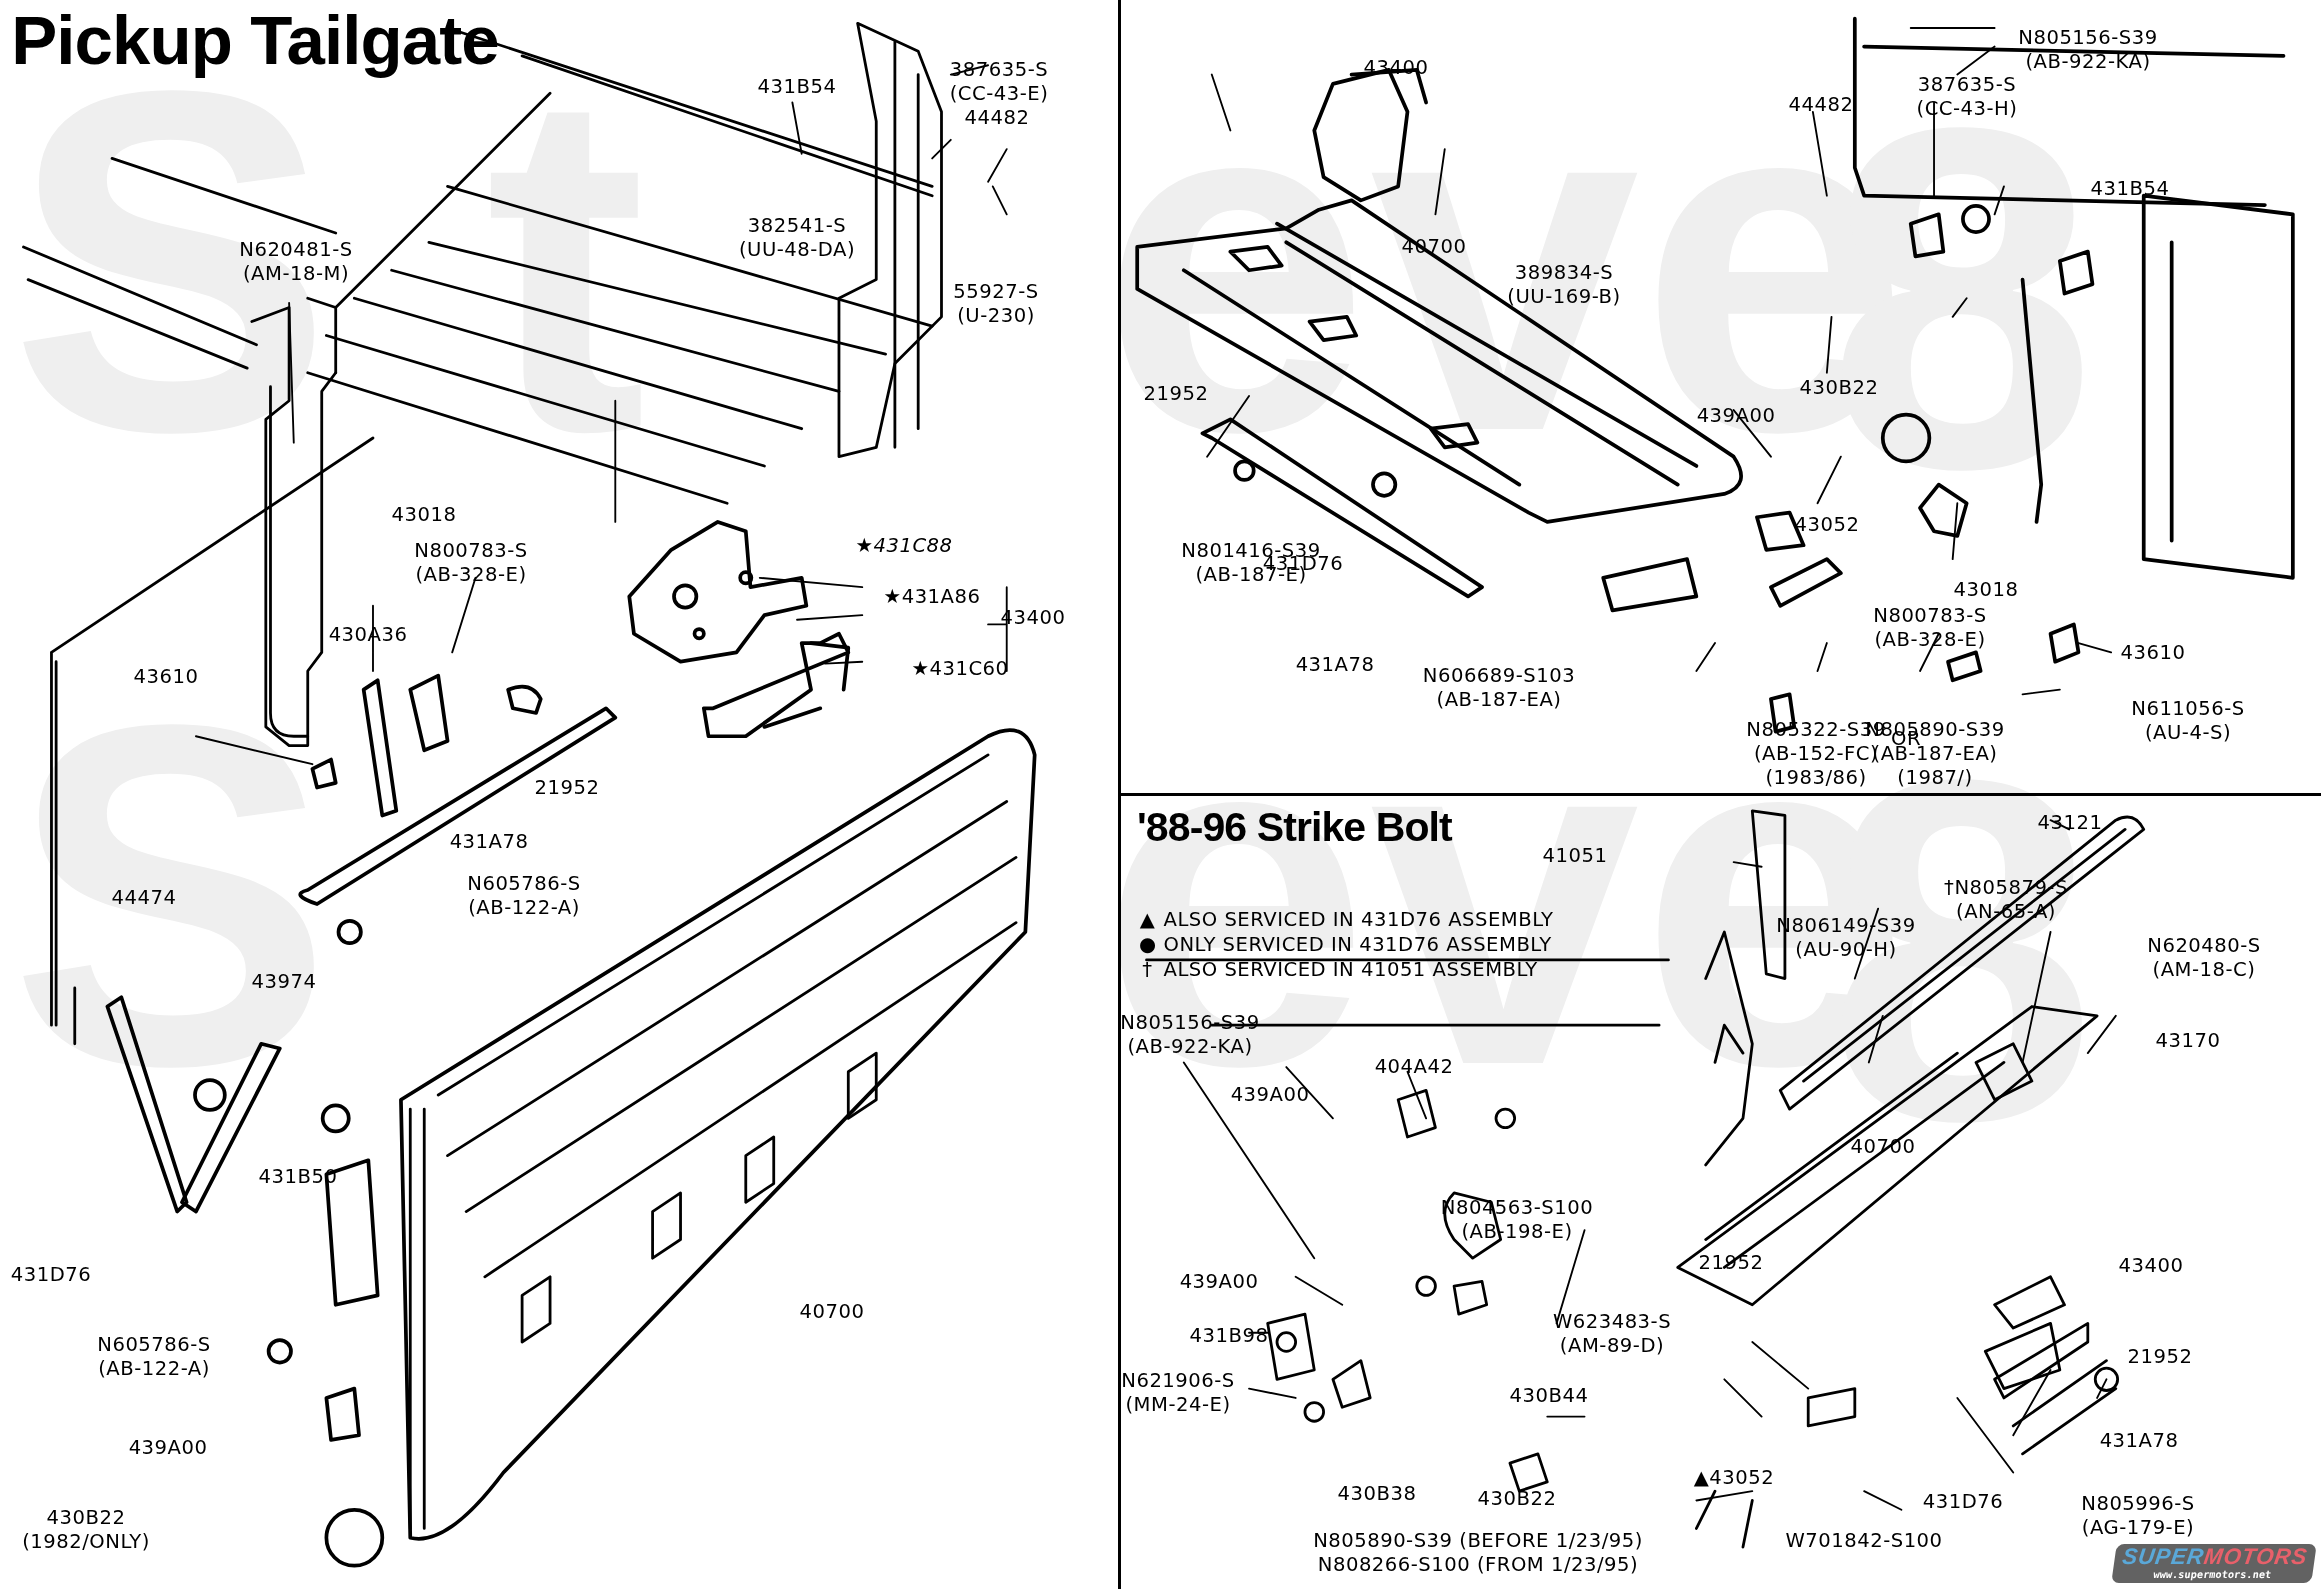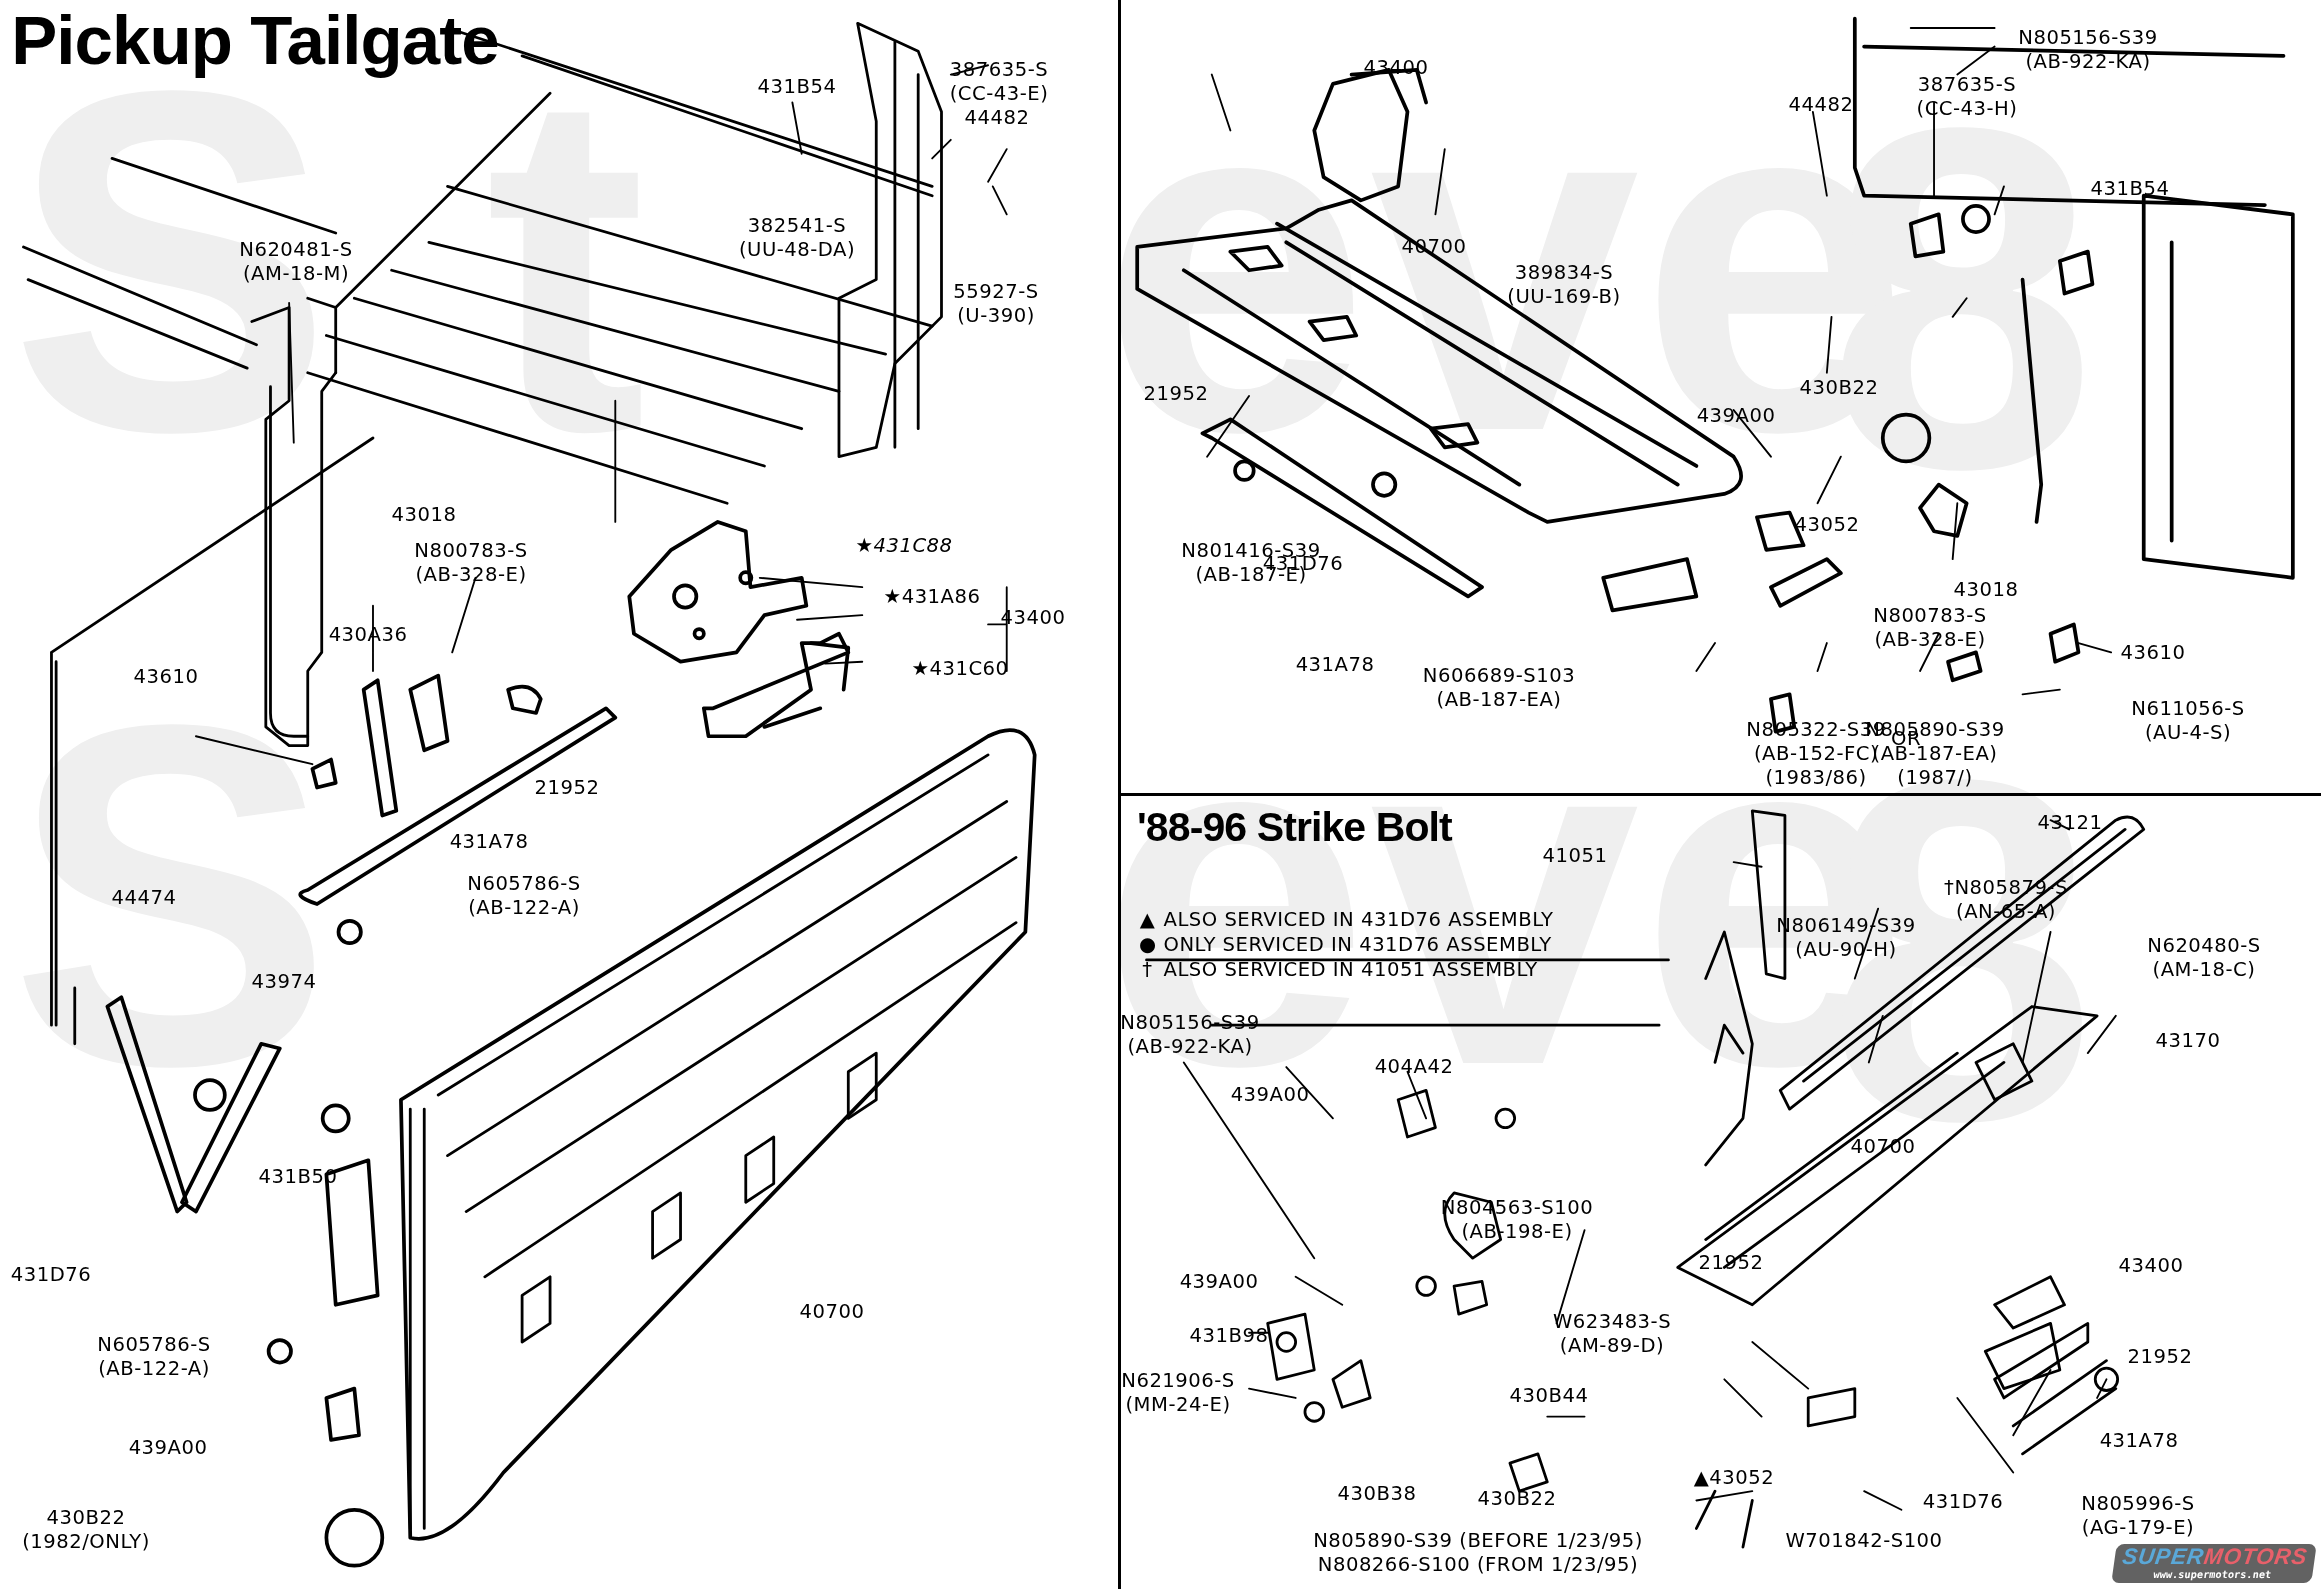--- a/index.html
+++ b/index.html
@@ -195,21 +195,21 @@
       </div>
       <div class="lbl" style="left: 997px; top: 106px; transform: translateX(-50%);">
         <span>44482</span>
       </div>
       <div class="lbl" style="left: 797px; top: 214px; transform: translateX(-50%);">
         <span>382541-S</span>
         <span>(UU-48-DA)</span>
       </div>
       <div class="lbl" style="left: 996px; top: 280px; transform: translateX(-50%);">
         <span>55927-S</span>
-        <span>(U-390)</span>
+        <span>(U-230)</span>
       </div>
       <div class="lbl" style="left: 296px; top: 238px; transform: translateX(-50%);">
         <span>N620481-S</span>
         <span>(AM-18-M)</span>
       </div>
       <div class="lbl" style="left: 424px; top: 503px; transform: translateX(-50%);">
         <span>43018</span>
       </div>
       <div class="lbl" style="left: 471px; top: 539px; transform: translateX(-50%);">
         <span>N800783-S</span>

